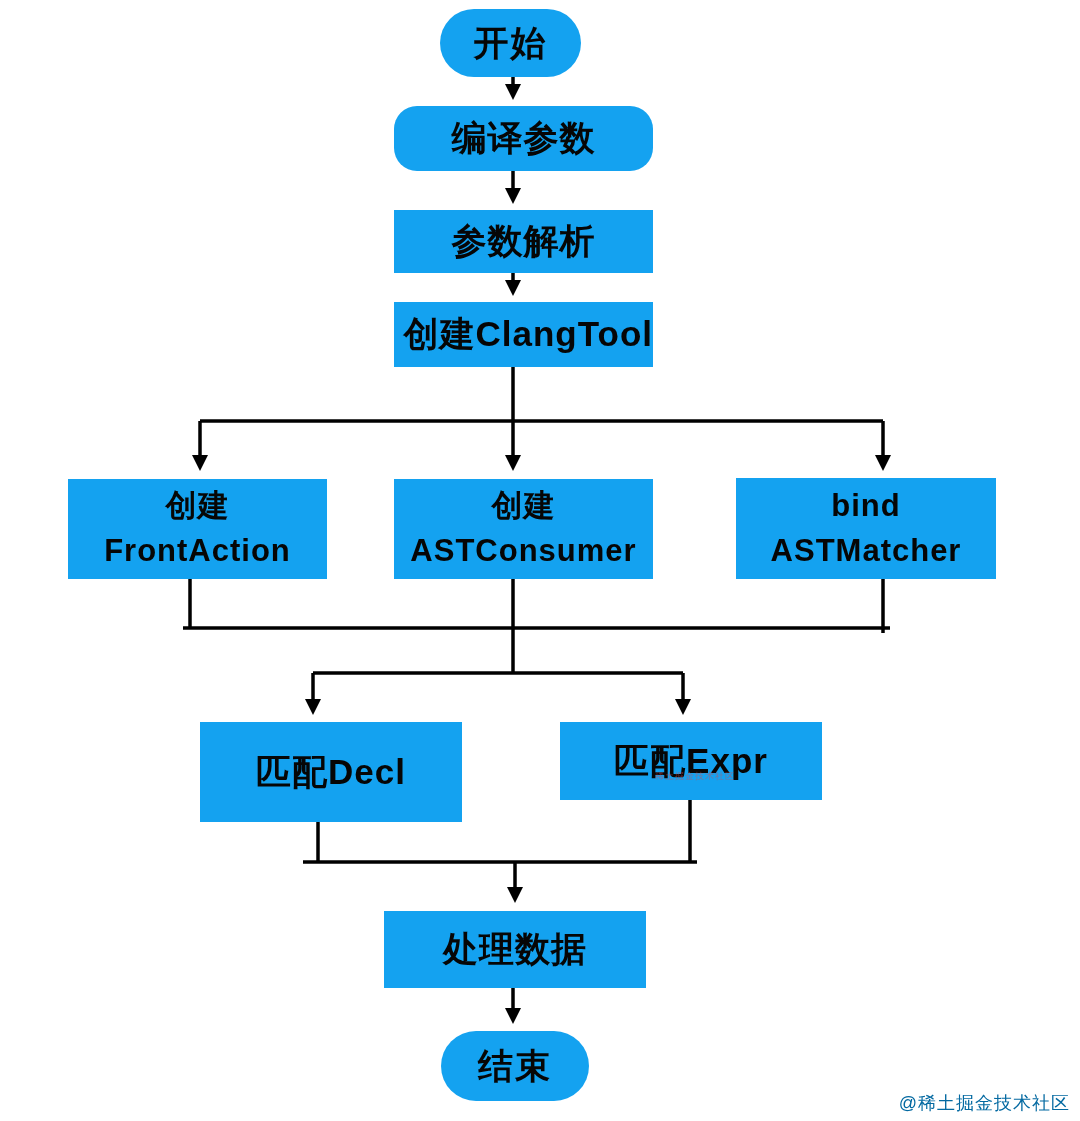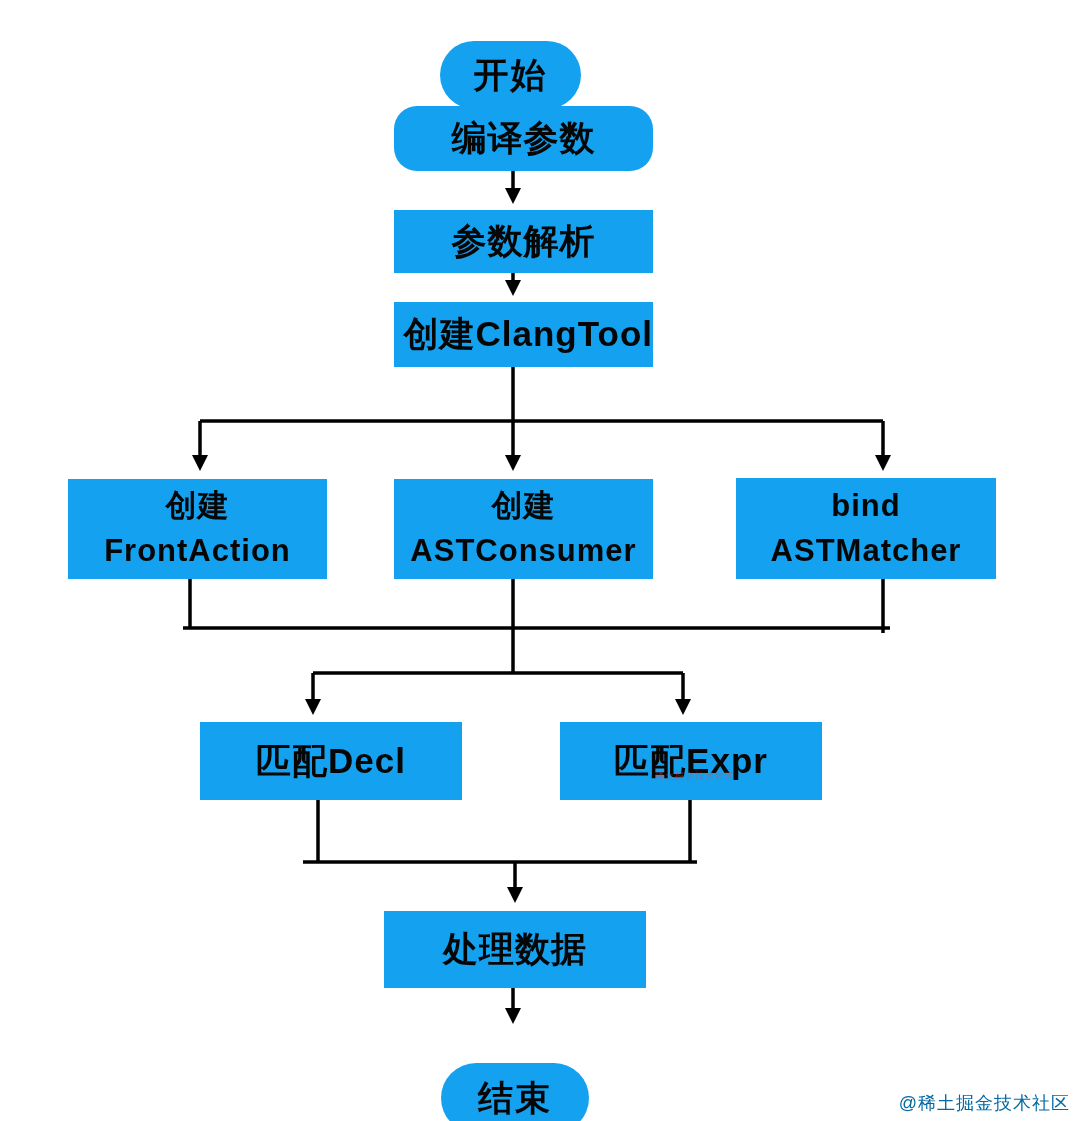--- a/index.html
+++ b/index.html
@@ -31,40 +31,39 @@
     align-items: center;
     justify-content: center;
     text-align: center;
     font-weight: bold;
     box-sizing: border-box;
   }
   .terminator {
     border-radius: 36px;
     font-size: 35px;
     letter-spacing: 2px;
-    margin-top: 32px;
   }
   .process-1line {
     font-size: 35px;
     letter-spacing: 1px;
   }
   .process-2line {
     font-size: 31px;
     line-height: 1.45;
     letter-spacing: 1px;
   }
   
   .n-start        { left: 440px; top: 9px;    width: 141px; height: 68px; }
   .n-compile      { left: 394px; top: 106px;  width: 259px; height: 65px; border-radius: 23px; }
   .n-parse        { left: 394px; top: 210px;  width: 259px; height: 63px; }
   .n-clangtool    { left: 394px; top: 302px;  width: 259px; height: 65px; align-items: flex-end; }
   .n-frontaction  { left: 68px;  top: 479px;  width: 259px; height: 100px; }
   .n-astconsumer  { left: 394px; top: 479px;  width: 259px; height: 100px; }
   .n-astmatcher   { left: 736px; top: 478px;  width: 260px; height: 101px; }
-  .n-matchdecl    { left: 200px; top: 722px;  width: 262px; height: 78px; }
+  .n-matchdecl    { left: 200px; top: 722px;  width: 262px; height: 100px; }
   .n-matchexpr    { left: 560px; top: 722px;  width: 262px; height: 78px; }
   .n-processdata  { left: 384px; top: 911px;  width: 262px; height: 77px; justify-content: center; }
   .n-end          { left: 441px; top: 1031px; width: 148px; height: 70px; }
 
   .inner-watermark {
     position: absolute;
     left: 655px;
     top: 770px;
     font-size: 9px;
     font-weight: normal;

